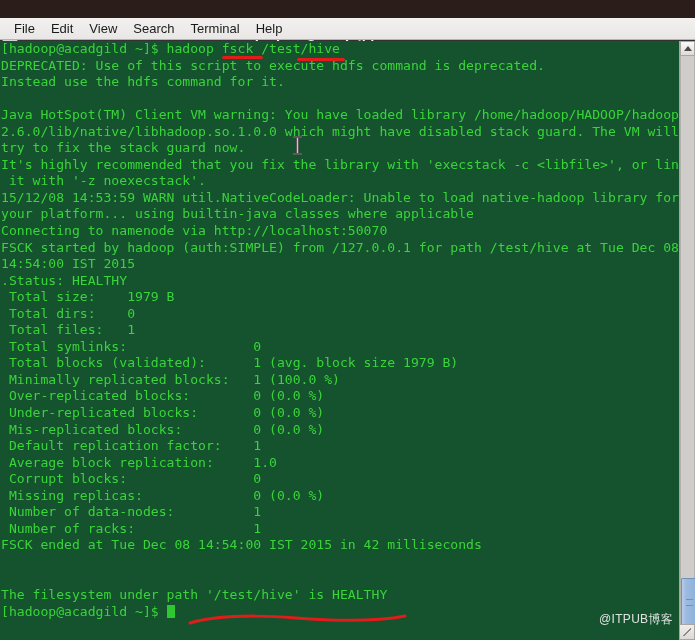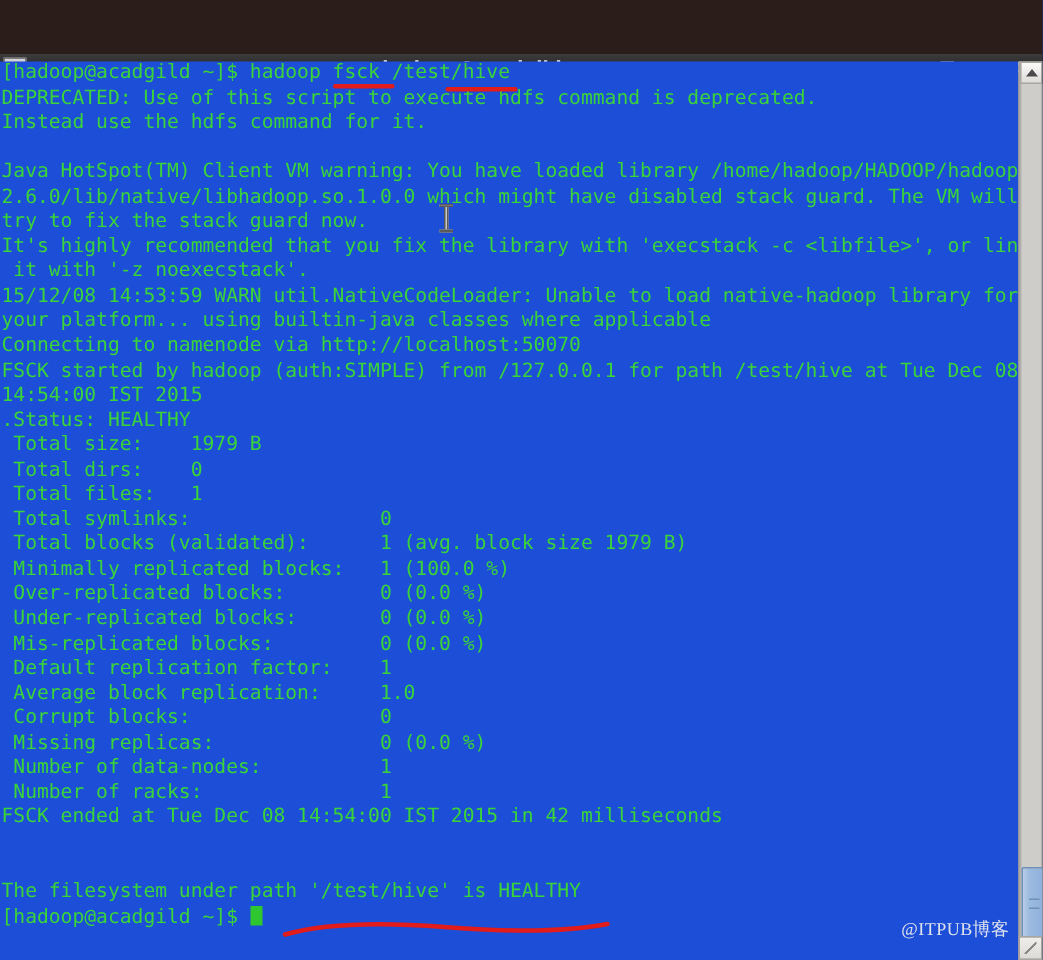--- a/index.html
+++ b/index.html
@@ -115,21 +115,21 @@
     cursor: default;
     white-space: nowrap;
   }
 
   
   .terminal {
     position: absolute;
     top: 41px; left: 0;
     width: 679px;
     height: 599px;
-    background: #1d4ed8;
+    background: #14532d;
     overflow: hidden;
     padding: 0 0 0 1px;
   }
   .term-inner {
     font-family: "DejaVu Sans Mono", monospace;
     font-size: 13.1px;
     line-height: 16.55px;
     white-space: pre;
     color: #3ad43a;
     letter-spacing: 0px;
@@ -187,21 +187,21 @@
     border: 1px solid #5a5a5a;
     border-width: 1px 0;
   }
   .ibeam .cap-t { top: 0; }
   .ibeam .cap-b { bottom: 0; }
 
   
   .watermark {
     position: absolute;
     right: 22px; bottom: 12px;
-    font-family: Liberation Serif, serif;
+    font-family: Liberation Sans, sans-serif;
     font-size: 12px;
     color: #efefef;
     opacity: 0.92;
     white-space: nowrap;
     letter-spacing: 0.3px;
   }
 
   
   .scrollbar {
     position: absolute;
@@ -289,20 +289,28 @@
   <div class="titlebar">
     <div class="tb-icon"></div>
     <div class="tb-title">hadoop@acadgild:~</div>
     <div class="tb-buttons">
       <div class="tb-btn tb-min"></div>
       <div class="tb-btn tb-max"></div>
       <div class="tb-btn tb-close">✕</div>
     </div>
   </div>
 
+  <div class="menubar">
+    <div class="menu-item">File</div>
+    <div class="menu-item">Edit</div>
+    <div class="menu-item">View</div>
+    <div class="menu-item">Search</div>
+    <div class="menu-item">Terminal</div>
+    <div class="menu-item">Help</div>
+  </div>
 
   <div class="terminal">
     <div class="term-inner" id="term-lines"><div class="line c-green">[hadoop@acadgild ~]$ hadoop fsck /test/hive</div><div class="line c-green">DEPRECATED: Use of this script to execute hdfs command is deprecated.</div><div class="line c-green">Instead use the hdfs command for it.</div><div class="line c-green">&nbsp;</div><div class="line c-green">Java HotSpot(TM) Client VM warning: You have loaded library /home/hadoop/HADOOP/hadoop</div><div class="line c-green">2.6.0/lib/native/libhadoop.so.1.0.0 which might have disabled stack guard. The VM will</div><div class="line c-green">try to fix the stack guard now.</div><div class="line c-green">It's highly recommended that you fix the library with 'execstack -c &lt;libfile&gt;', or lin</div><div class="line c-green"> it with '-z noexecstack'.</div><div class="line c-green">15/12/08 14:53:59 WARN util.NativeCodeLoader: Unable to load native-hadoop library for</div><div class="line c-green">your platform... using builtin-java classes where applicable</div><div class="line c-green">Connecting to namenode via http://localhost:50070</div><div class="line c-green">FSCK started by hadoop (auth:SIMPLE) from /127.0.0.1 for path /test/hive at Tue Dec 08</div><div class="line c-green">14:54:00 IST 2015</div><div class="line c-green">.Status: HEALTHY</div><div class="line c-green"> Total size:    1979 B</div><div class="line c-green"> Total dirs:    0</div><div class="line c-green"> Total files:   1</div><div class="line c-green"> Total symlinks:                0</div><div class="line c-green"> Total blocks (validated):      1 (avg. block size 1979 B)</div><div class="line c-green"> Minimally replicated blocks:   1 (100.0 %)</div><div class="line c-green"> Over-replicated blocks:        0 (0.0 %)</div><div class="line c-green"> Under-replicated blocks:       0 (0.0 %)</div><div class="line c-green"> Mis-replicated blocks:         0 (0.0 %)</div><div class="line c-green"> Default replication factor:    1</div><div class="line c-green"> Average block replication:     1.0</div><div class="line c-green"> Corrupt blocks:                0</div><div class="line c-green"> Missing replicas:              0 (0.0 %)</div><div class="line c-green"> Number of data-nodes:          1</div><div class="line c-green"> Number of racks:               1</div><div class="line c-green">FSCK ended at Tue Dec 08 14:54:00 IST 2015 in 42 milliseconds</div><div class="line c-green">&nbsp;</div><div class="line c-green">&nbsp;</div><div class="line c-green">The filesystem under path '/test/hive' is HEALTHY</div><div class="line c-green"><span>[hadoop@acadgild ~]$ </span><span class="cursor-block"></span></div></div>
   </div>
 
   <div class="annot annot-line-1"></div>
   <div class="annot annot-line-2"></div>
 
   <svg class="annot" style="left:188px; top:612px; width:220px; height:18px;" viewBox="0 0 220 18">
     <path d="M2,11 C30,3 70,3 108,6 C146,9 186,10 217,4" stroke="#e21b1b" stroke-width="3" fill="none" stroke-linecap="round"></path>

